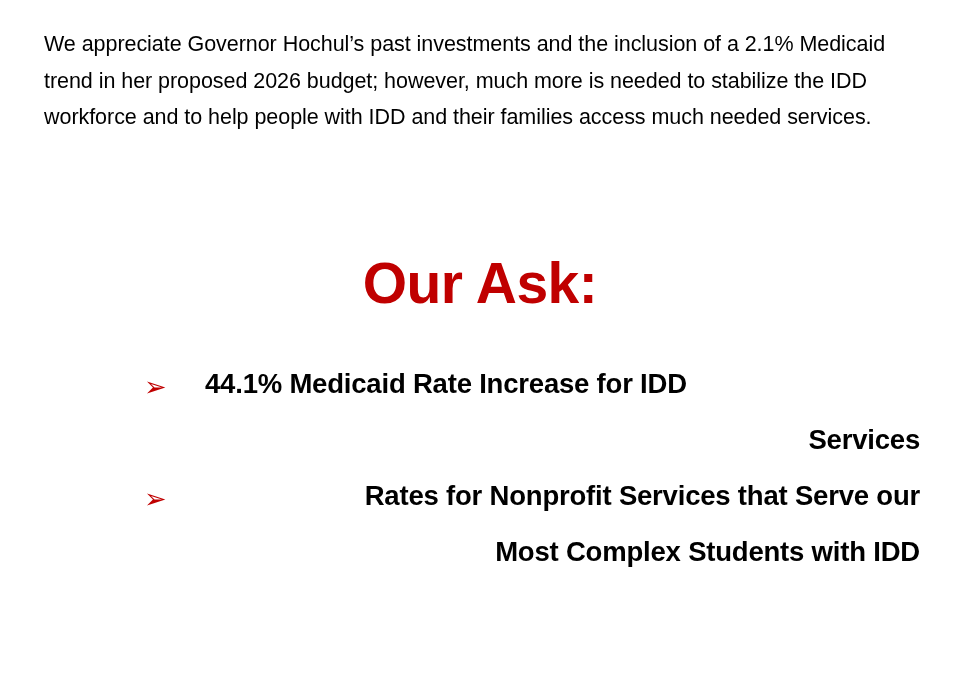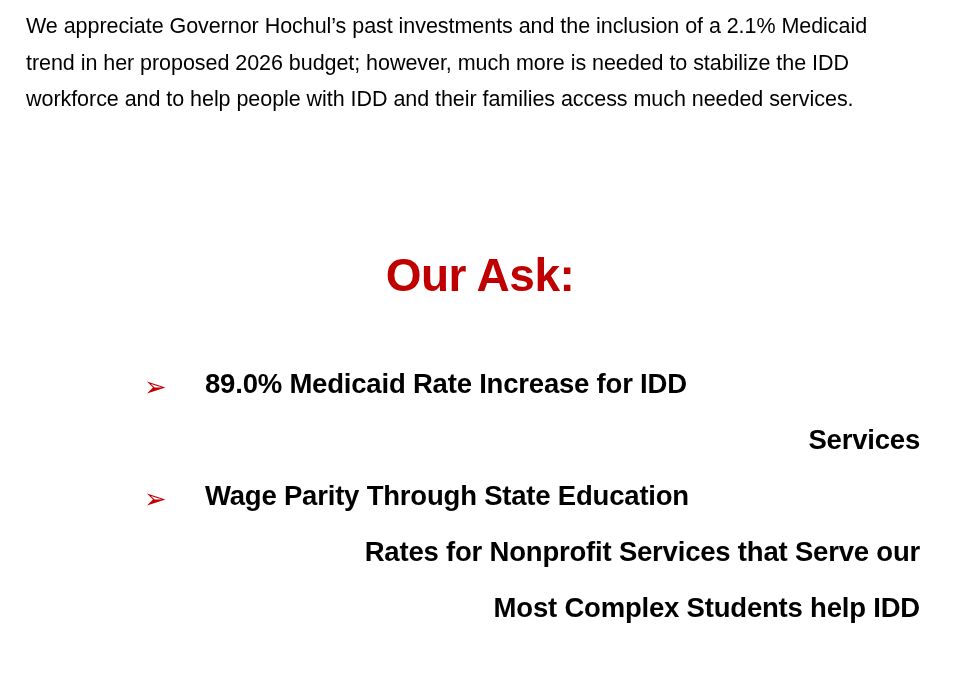--- a/index.html
+++ b/index.html
@@ -26,43 +26,43 @@
   }
 
   
   .intro-block {
     position: absolute;
     left: 26px;
     top: 8px;
     width: 890px;
   }
   .intro-paragraph {
-    margin: 0;
+    margin: 18px;
     font-family: "Liberation Sans", sans-serif;
     font-size: 21.5px;
     font-weight: 400;
     line-height: 36.5px;
     color: #000000;
     letter-spacing: -0.05px;
     text-align: left;
   }
 
   
   .heading-block {
     position: absolute;
     left: 0;
     top: 238px;
     width: 960px;
     text-align: center;
   }
   .heading-title {
-    margin: 0;
+    margin: 8px;
     display: inline-block;
     font-family: "Liberation Sans", sans-serif;
-    font-size: 46px;
+    font-size: 57px;
     font-weight: 700;
     line-height: 74px;
     color: #C00000;
     letter-spacing: -0.5px;
   }
 
   
   .ask-list {
     position: absolute;
     left: 0;
@@ -120,28 +120,27 @@
 
   <div class="heading-block">
     <h1 class="heading-title">Our Ask:</h1>
   </div>
 
   <div class="ask-list">
 
     <div class="ask-item">
       <span class="ask-marker">➢</span>
       <span class="ask-text">
-        <span class="first-line">89.0% Medicaid Rate Increase for IDD</span>
+        <span class="first-line">44.1% Medicaid Rate Increase for IDD</span>
         <span class="wrap-line">Services</span>
       </span>
     </div>
 
     <div class="ask-item">
       <span class="ask-marker">➢</span>
       <span class="ask-text">
-        <span class="first-line">Wage Parity Through State Education</span>
         <span class="wrap-line">Rates for Nonprofit Services that Serve our</span>
-        <span class="wrap-line">Most Complex Students help IDD</span>
+        <span class="wrap-line">Most Complex Students with IDD</span>
       </span>
     </div>
 
   </div>
 </div>
 
 </body></html>

